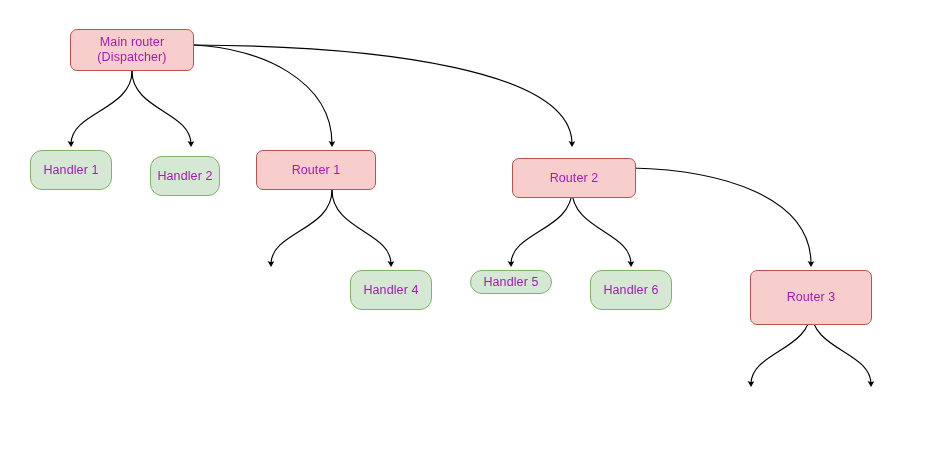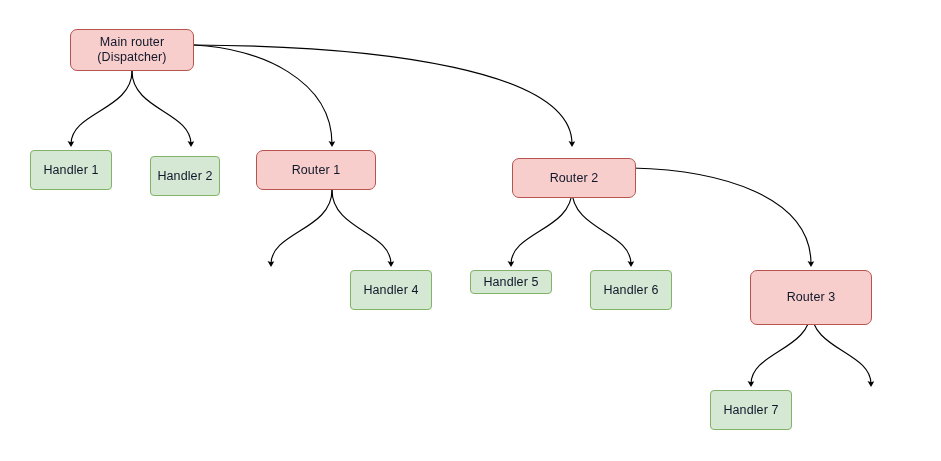--- a/index.html
+++ b/index.html
@@ -28,28 +28,28 @@
   }
   .node-box {
     position: absolute;
     box-sizing: border-box;
     display: flex;
     align-items: center;
     justify-content: center;
     text-align: center;
     font-size: 12.5px;
     line-height: 15px;
-    color: #0f172a;
+    color: #a21caf;
     font-family: "Liberation Sans", sans-serif;
     letter-spacing: 0.1px;
   }
   .node-handler {
     background: #d5e8d4;
     border: 1px solid #82b366;
-    border-radius: 4px;
+    border-radius: 12px;
   }
   .node-router {
     background: #f8cecc;
     border: 1px solid #b85450;
     border-radius: 7px;
   }
   .node-label {
     display: block;
     white-space: pre-line;
   }
@@ -111,18 +111,15 @@
   </div>
 
   <div class="node-box node-handler" style="left:590px; top:270px; width:82px; height:40px;">
     <span class="node-label">Handler 6</span>
   </div>
 
   <div class="node-box node-router" style="left:750px; top:270px; width:122px; height:55px;">
     <span class="node-label">Router 3</span>
   </div>
 
-  <div class="node-box node-handler" style="left:710px; top:390px; width:82px; height:40px;">
-    <span class="node-label">Handler 7</span>
-  </div>
 
 
 </div>
 
 </body></html>

